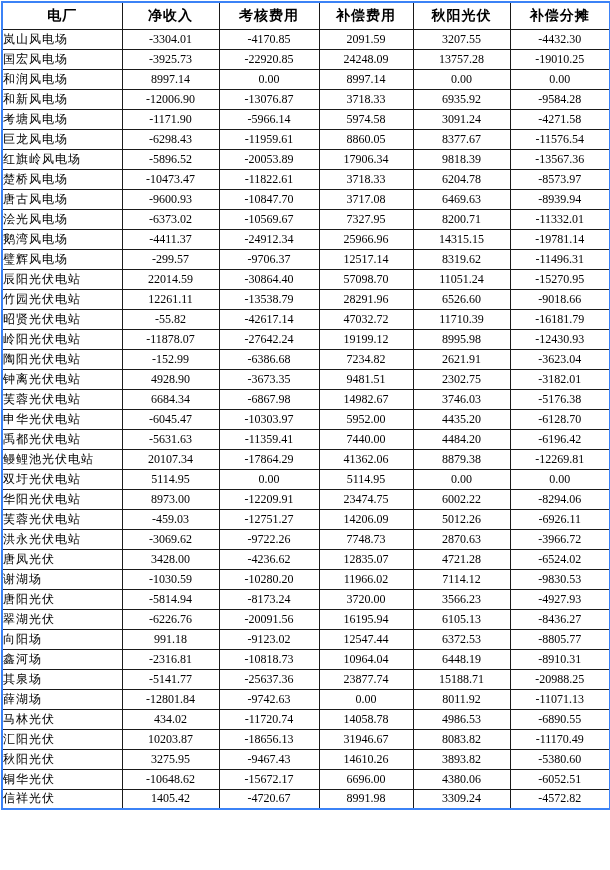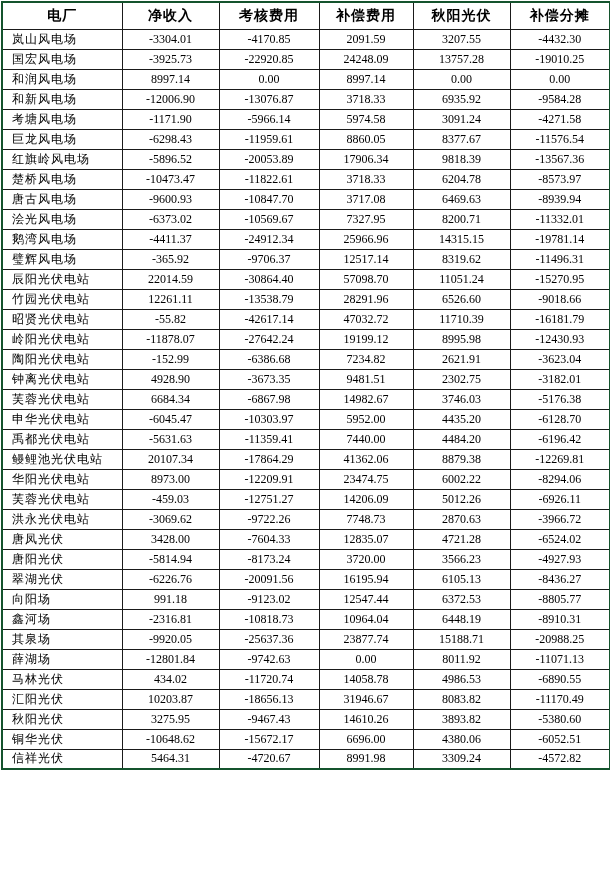--- a/index.html
+++ b/index.html
@@ -9,21 +9,21 @@
     background: #ffffff;
     font-family: "Liberation Serif", "DejaVu Serif", serif;
     color: #000000;
   }
   table.settlement {
     width: 608px;
     height: 668px;
     margin: 1px;
     border-collapse: collapse;
     table-layout: fixed;
-    border: 2px solid #14532d;
+    border: 2px solid #3b82f6;
   }
   table.settlement th,
   table.settlement td {
     border: 1px solid #1a1a1a;
     overflow: hidden;
     white-space: nowrap;
   }
   table.settlement thead th {
     height: 27px;
     font-size: 14px;
@@ -32,21 +32,21 @@
     vertical-align: middle;
     letter-spacing: 1px;
   }
   table.settlement tbody td {
     height: 20px;
     font-size: 12px;
     vertical-align: middle;
   }
   table.settlement tbody td.name {
     text-align: left;
-    padding-left: 9px;
+    padding-left: 0;
     letter-spacing: 1px;
   }
   table.settlement tbody td.num {
     text-align: center;
     font-family: "Liberation Serif", "DejaVu Serif", serif;
   }
 </style>
 </head>
 <body>
 
@@ -153,21 +153,21 @@
       <tr>
         <td class="name">鹅湾风电场</td>
         <td class="num">-4411.37</td>
         <td class="num">-24912.34</td>
         <td class="num">25966.96</td>
         <td class="num">14315.15</td>
         <td class="num">-19781.14</td>
       </tr>
       <tr>
         <td class="name">璧辉风电场</td>
-        <td class="num">-365.92</td>
+        <td class="num">-299.57</td>
         <td class="num">-9706.37</td>
         <td class="num">12517.14</td>
         <td class="num">8319.62</td>
         <td class="num">-11496.31</td>
       </tr>
       <tr>
         <td class="name">辰阳光伏电站</td>
         <td class="num">22014.59</td>
         <td class="num">-30864.40</td>
         <td class="num">57098.70</td>
@@ -240,20 +240,28 @@
       </tr>
       <tr>
         <td class="name">鳗鲤池光伏电站</td>
         <td class="num">20107.34</td>
         <td class="num">-17864.29</td>
         <td class="num">41362.06</td>
         <td class="num">8879.38</td>
         <td class="num">-12269.81</td>
       </tr>
       <tr>
+        <td class="name">双圩光伏电站</td>
+        <td class="num">5114.95</td>
+        <td class="num">0.00</td>
+        <td class="num">5114.95</td>
+        <td class="num">0.00</td>
+        <td class="num">0.00</td>
+      </tr>
+      <tr>
         <td class="name">华阳光伏电站</td>
         <td class="num">8973.00</td>
         <td class="num">-12209.91</td>
         <td class="num">23474.75</td>
         <td class="num">6002.22</td>
         <td class="num">-8294.06</td>
       </tr>
       <tr>
         <td class="name">芙蓉光伏电站</td>
         <td class="num">-459.03</td>
@@ -266,24 +274,32 @@
         <td class="name">洪永光伏电站</td>
         <td class="num">-3069.62</td>
         <td class="num">-9722.26</td>
         <td class="num">7748.73</td>
         <td class="num">2870.63</td>
         <td class="num">-3966.72</td>
       </tr>
       <tr>
         <td class="name">唐凤光伏</td>
         <td class="num">3428.00</td>
-        <td class="num">-7604.33</td>
+        <td class="num">-4236.62</td>
         <td class="num">12835.07</td>
         <td class="num">4721.28</td>
         <td class="num">-6524.02</td>
+      </tr>
+      <tr>
+        <td class="name">谢湖场</td>
+        <td class="num">-1030.59</td>
+        <td class="num">-10280.20</td>
+        <td class="num">11966.02</td>
+        <td class="num">7114.12</td>
+        <td class="num">-9830.53</td>
       </tr>
       <tr>
         <td class="name">唐阳光伏</td>
         <td class="num">-5814.94</td>
         <td class="num">-8173.24</td>
         <td class="num">3720.00</td>
         <td class="num">3566.23</td>
         <td class="num">-4927.93</td>
       </tr>
       <tr>
@@ -305,21 +321,21 @@
       <tr>
         <td class="name">鑫河场</td>
         <td class="num">-2316.81</td>
         <td class="num">-10818.73</td>
         <td class="num">10964.04</td>
         <td class="num">6448.19</td>
         <td class="num">-8910.31</td>
       </tr>
       <tr>
         <td class="name">其泉场</td>
-        <td class="num">-9920.05</td>
+        <td class="num">-5141.77</td>
         <td class="num">-25637.36</td>
         <td class="num">23877.74</td>
         <td class="num">15188.71</td>
         <td class="num">-20988.25</td>
       </tr>
       <tr>
         <td class="name">薛湖场</td>
         <td class="num">-12801.84</td>
         <td class="num">-9742.63</td>
         <td class="num">0.00</td>
@@ -353,20 +369,20 @@
       <tr>
         <td class="name">铜华光伏</td>
         <td class="num">-10648.62</td>
         <td class="num">-15672.17</td>
         <td class="num">6696.00</td>
         <td class="num">4380.06</td>
         <td class="num">-6052.51</td>
       </tr>
       <tr>
         <td class="name">信祥光伏</td>
-        <td class="num">5464.31</td>
+        <td class="num">1405.42</td>
         <td class="num">-4720.67</td>
         <td class="num">8991.98</td>
         <td class="num">3309.24</td>
         <td class="num">-4572.82</td>
       </tr>
     </tbody>
 </table>
 
 </body></html>

